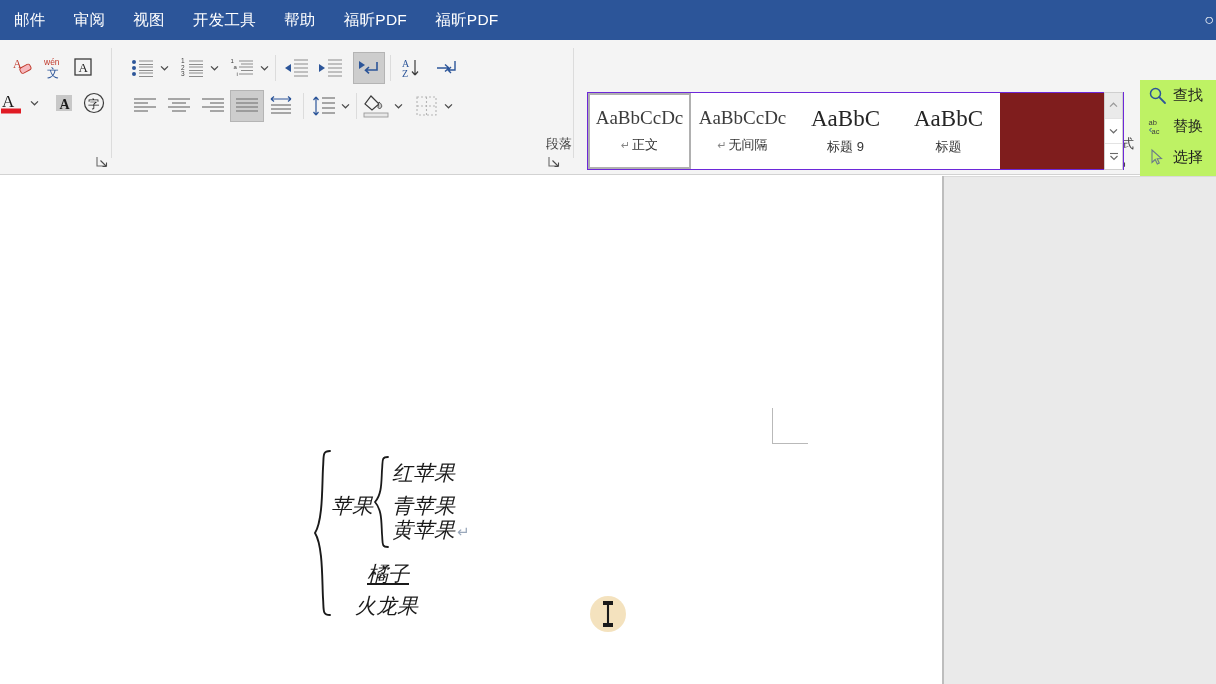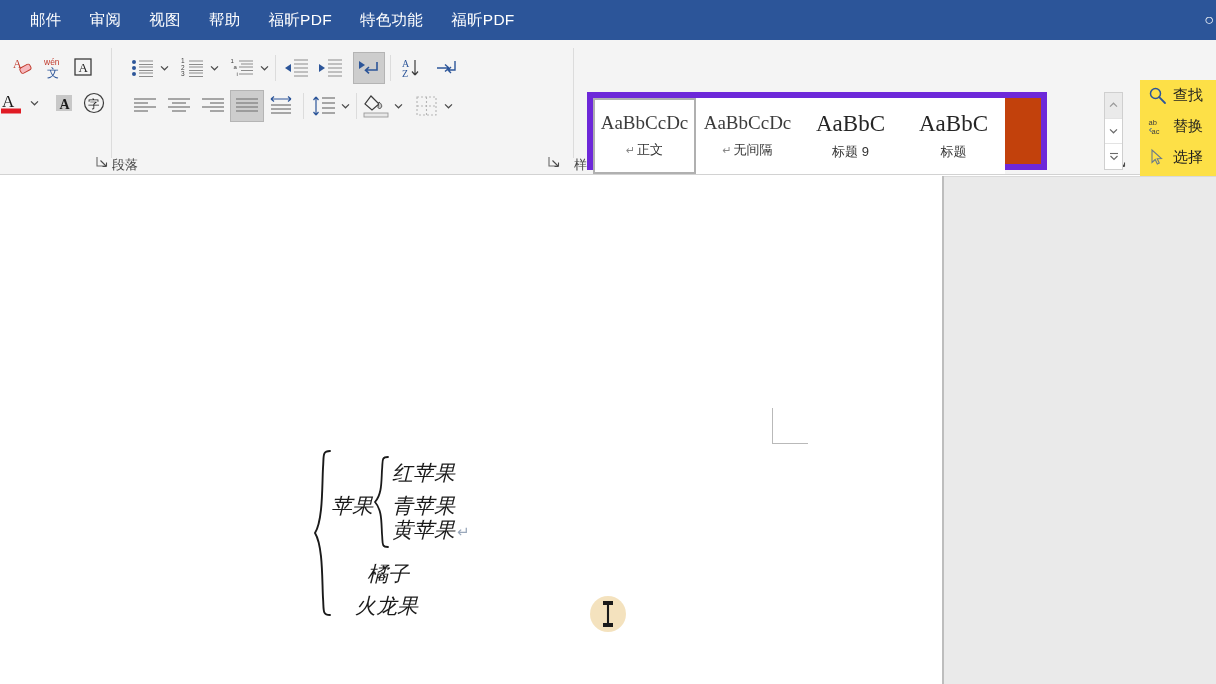--- a/index.html
+++ b/index.html
@@ -6,60 +6,60 @@
   html, body {
     width:1216px; height:684px;
     font-family:"Liberation Sans","DejaVu Sans",sans-serif;
     overflow:hidden; background:#fff;
   }
   #app { position:relative; width:1216px; height:684px; }
 
   
   .menubar {
     position:absolute; left:0; top:0; width:1216px; height:40px;
-    background:#2c5599; display:flex; align-items:center;padding-left:16px;
+    background:#2c5599; display:flex; align-items:center;
   }
   .menu-tab {
     color:#ffffff; font-size:15.5px; padding:0 14px; height:40px;
     display:flex; align-items:center; white-space:nowrap;
     letter-spacing:0.3px;
   }
   .tellme { display:flex; align-items:center; gap:9px; padding-left:20px; }
   .bulb { width:18px; height:18px; flex:0 0 auto; }
   .menu-right { position:absolute; right:0; top:0; height:40px;
     display:flex; align-items:center; padding-right:2px; }
   .menu-right .acct { color:#fff; font-size:16px; opacity:.95; }
 
   
   .ribbon {
     position:absolute; left:0; top:40px; width:1216px; height:135px;
     background:#f4f4f4; border-bottom:1px solid #d2d2d2;
   }
   .grp { position:absolute; top:0; height:134px; }
   .grp-sep { position:absolute; top:8px; width:1px; height:110px; background:#dcdcdc; }
   .grp-label {
-    position:absolute; bottom:0; width:100%; text-align:left;
+    position:absolute; bottom:21px; width:100%; text-align:right;
     font-size:13px; color:#444;
   }
   .launcher { position:absolute; bottom:7px; width:13px; height:13px; }
 
   .row { position:absolute; display:flex; align-items:center; }
   .btn {
     display:flex; align-items:center; justify-content:center;
     height:30px; min-width:30px; border:1px solid transparent;
   }
   .btn.active { background:#cdcdcd; border:1px solid #b4b4b4; }
   .caret { width:12px; height:30px; display:flex; align-items:center; justify-content:center; }
   .caret svg { display:block; }
   .vsep { width:1px; height:26px; background:#dcdcdc; margin:0 5px; }
 
   
   .gallery {
-    position:absolute; left:587px; top:52px; width:460px; height:78px;
-    background:#c2410c; border:6px solid #6d28d9; display:flex;
+    position:absolute; left:587px; top:52px; width:537px; height:78px;
+    background:#7f1d1d; border:1px solid #6d28d9; display:flex;
   }
   .style-cell {
     width:103px; height:76px; display:flex; flex-direction:column;
     align-items:center; justify-content:center; background:#fff;
     border:1px solid transparent; overflow:hidden;
   }
   .style-cell.sel { border:2px solid #b0b0b0; background:#fff; }
   .style-prev { font-family:"Liberation Serif","DejaVu Serif",serif;
     font-size:19px; color:#5a5a5a; white-space:nowrap; line-height:1.1; }
   .style-prev.h1 { font-size:33px; font-weight:bold; color:#1b1b1b; letter-spacing:-0.5px; }
@@ -71,21 +71,21 @@
 
   .gal-scroll { position:absolute; left:1104px; top:52px; width:19px; height:78px;
     display:flex; flex-direction:column; border:1px solid #cfcfcf; background:#fff; }
   .gal-btn { flex:1; display:flex; align-items:center; justify-content:center;
     border-bottom:1px solid #e3e3e3; background:#fff; }
   .gal-btn.top { background:#eaeaea; }
   .gal-btn:last-child { border-bottom:none; }
 
   
   .editgrp { position:absolute; left:1140px; top:40px; width:76px; height:135px;
-     background:#fde047; }
+     background:#bef264; }
   .edit-item { display:flex; align-items:center; gap:6px; height:31px; padding-left:8px; }
   .edit-item .lbl { font-size:15px; color:#1f1f1f; white-space:nowrap; }
 
   
   .docarea { position:absolute; left:0; top:176px; width:1216px; height:508px;
      background:#e9e9e9; }
   .page { position:absolute; left:0; top:0; width:942px; height:508px; background:#fff; }
   .page-right-edge { position:absolute; left:942px; top:0; width:2px; height:508px;
      background:#bdbdbd; }
   .gray-pane { position:absolute; left:944px; top:0; width:272px; height:508px;
@@ -118,27 +118,27 @@
     <div class="menu-tab">
         <span>邮件</span>
       </div>
     <div class="menu-tab">
         <span>审阅</span>
       </div>
     <div class="menu-tab">
         <span>视图</span>
       </div>
     <div class="menu-tab">
+        <span>开发工具</span>
+      </div>
+    <div class="menu-tab">
         <span>帮助</span>
       </div>
     <div class="menu-tab">
         <span>福昕PDF</span>
-      </div>
-    <div class="menu-tab">
-        <span>特色功能</span>
       </div>
     <div class="menu-tab">
         <span>福昕PDF</span>
       </div>
 
 
     <div class="menu-right">
       <span class="acct">○</span>
     </div>
   </div>
@@ -447,21 +447,21 @@
       <span class="cjk lvl1" style="left:21px; top:44px;">苹果</span>
 
       <svg style="position:absolute; left:62px; top:6px;" width="20" height="98" viewBox="0 0 20 98">
         <path d="M16 3 C9 3 11 7 10 16 C9.3 28 10 40 3 48 C10 56 9.3 68 10 80 C11 89 9 93 16 93" fill="none" stroke="#1a1a1a" stroke-width="1.8" stroke-linecap="round"></path>
       </svg>
 
       <span class="cjk lvl2" style="left:82px; top:11px;">红苹果</span>
       <span class="cjk lvl2" style="left:82px; top:44px;">青苹果</span>
       <span class="cjk lvl2" style="left:82px; top:68px;"><span>黄苹果</span><span class="pilcrow">↵</span></span>
 
-      <span class="cjk lvl1" style="left:57px; top:112px;">橘子</span>
+      <span class="cjk lvl1" style="left:57px; top:112px;text-decoration:underline;">橘子</span>
       <span class="cjk lvl1" style="left:45px; top:144px;">火龙果</span>
     </div>
 
     <div class="cursor-halo"></div>
     <svg class="ibeam" viewBox="0 0 14 26">
       <path d="M2 1 h10 M2 3 h10 M7 2 v22 M2 25 h10 M2 23 h10" stroke="#1a1a1a" stroke-width="2.1" fill="none"></path>
     </svg>
 
   </div>
 

